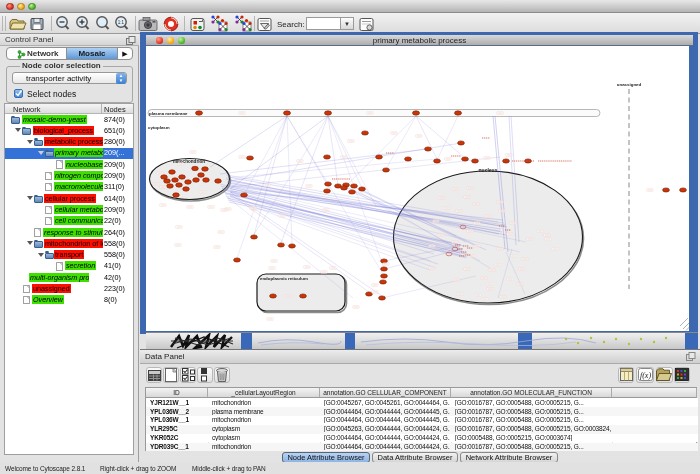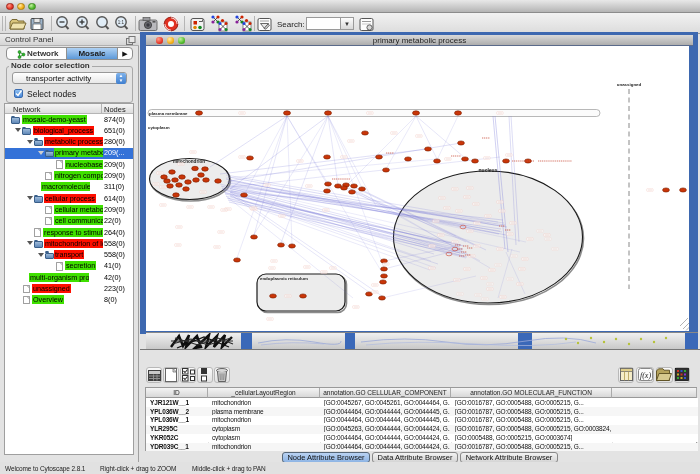--- a/index.html
+++ b/index.html
@@ -21,35 +21,35 @@
 #searcharr{left:340px;top:4px;width:14px;height:13px;background:linear-gradient(#fdfdfd,#d8d8d8);border:1px solid #9a9a9a;font-size:6px;color:#333;text-align:center;line-height:13px;}
 
 #leftpanel{left:0;top:34px;width:139px;height:428px;background:#e3e3e3;border-right:1px solid #9f9f9f;}
 #cphead{left:0;top:0;width:139px;height:12px;background:linear-gradient(#ececec,#d5d5d5);border-bottom:1px solid #b0b0b0;}
 #cphead span{left:5px;top:1px;font-size:8px;color:#333;}
 #tabbar{left:6px;top:13px;width:127px;height:13px;background:#fdfdfd;border:1px solid #8f8f8f;border-radius:4px;}
 #tab-net{left:0;top:0;width:59px;height:11px;font-size:8px;font-weight:bold;color:#333;line-height:11px;}
 #tab-mosaic{left:59px;top:0;width:52px;height:11px;background:linear-gradient(#aed1f4,#5d99d8);border-left:1px solid #8f8f8f;border-right:1px solid #8f8f8f;font-size:8px;font-weight:bold;color:#1a1a1a;text-align:center;line-height:11px;}
 #tab-arr{left:111px;top:0;width:14px;height:11px;font-size:7px;color:#111;text-align:center;line-height:11px;}
 #groupbox{left:6px;top:32px;width:127px;height:37px;border:1px solid #a8a8a8;border-radius:3px;}
-#grouplbl{left:9px;top:27px;font-size:8px;font-weight:bold;color:#333;background:#e3e3e3;padding:0 2px;}
+#grouplbl{left:20px;top:27px;font-size:8px;font-weight:bold;color:#333;background:#e3e3e3;padding:0 2px;}
 #combo{left:12px;top:38px;width:115px;height:12px;background:linear-gradient(#ffffff,#e8e8e8);border:1px solid #999;border-radius:3px;font-size:8px;color:#111;line-height:11px;padding-left:13px;}
 #combobtn{left:116px;top:38.5px;width:10px;height:11px;background:linear-gradient(#7fb3ec,#3f7fd0);border-radius:2px;color:#fff;font-size:4.5px;text-align:center;line-height:5px;}
 #checkbox{left:14px;top:55px;width:9px;height:9px;background:linear-gradient(#8fc0f2,#4a88d8);border:1px solid #3a6cb0;border-radius:2px;}
 #checklbl{left:27px;top:55px;font-size:8.5px;color:#111;}
 
 #tree{left:4px;top:69px;width:130px;height:352px;background:#fff;border:1px solid #9f9f9f;}
 #treehead{left:0;top:0;width:128px;height:10px;background:linear-gradient(#f5f5f5,#dddddd);border-bottom:1px solid #b5b5b5;}
 #treehead .th1{left:8px;top:0.5px;font-size:7.5px;color:#222;}
 #treehead .th2{left:99px;top:0.5px;font-size:7.5px;color:#222;}
 #treehead .thdiv{left:96px;top:0;width:1px;height:10px;background:#b5b5b5;}
 .trow{left:0;width:128px;height:11.3px;font-size:7.2px;color:#000;}
 .trow .lbl{top:0.5px;padding:0 1px;white-space:nowrap;overflow:hidden;}
 .trow .cnt{left:99px;top:0.5px;}
-.gr{background:#3fe000;}
+.gr{background:#3fe000;font-style:italic;}
 .rd{background:#ff0e00;}
 .selrow{background:#3472d8;}
 .arrow{width:0;height:0;border-left:3.2px solid transparent;border-right:3.2px solid transparent;border-top:4.2px solid #595959;top:3.2px;}
 .fold{top:3px;width:9px;height:6.5px;background:linear-gradient(#9db9d8,#5f88b8);border:0.5px solid #3a5f8a;border-radius:1px;}
 .foldtab{top:1.8px;width:4px;height:2px;background:#7ba0c8;border:0.5px solid #3a5f8a;border-radius:1px 1px 0 0;}
 .file{top:1.2px;width:6.5px;height:8.5px;background:linear-gradient(225deg,#c9c9c9 0 2px,#fff 2px);border:0.7px solid #a0a0a0;border-radius:0.5px;}
 
 #canvaswin{left:140px;top:32px;width:558px;height:302px;background:#3d68b0;}
 #cwtitle{left:6px;top:3px;width:547px;height:11px;background:linear-gradient(#d9d9d9,#adadad);border-bottom:1px solid #5a6a8a;}
 .ctl{top:2px;width:6.5px;height:6.5px;border-radius:50%;}
@@ -257,21 +257,21 @@
           <span class="lbl gr" style="left:60px;max-width:38px;">nucleobase-</span>
           <span class="cnt">209(0)</span>
         </div>
 <div class="trow" style="top:66.5px;">
           <span class="file" style="left:40px;"></span>
           <span class="lbl gr" style="left:49px;max-width:49px;">nitrogen compo</span>
           <span class="cnt">209(0)</span>
         </div>
 <div class="trow" style="top:77.8px;">
           <span class="file" style="left:40px;"></span>
-          <span class="lbl gr" style="left:36px;max-width:49px;">macromolecule</span>
+          <span class="lbl gr" style="left:49px;max-width:49px;">macromolecule</span>
           <span class="cnt">311(0)</span>
         </div>
 <div class="trow" style="top:89.1px;">
           <span class="arrow" style="left:22px;border-top-color:#555"></span>
           <span class="fold" style="left:29px;"></span>
           <span class="foldtab" style="left:29px;"></span>
           <span class="lbl rd" style="left:39px;max-width:59px;">cellular process</span>
           <span class="cnt">614(0)</span>
         </div>
 <div class="trow" style="top:100.4px;">
@@ -892,20 +892,27 @@
           <circle cx="470" cy="6" r="1.2"></circle>
           <circle cx="483" cy="11" r="1.2"></circle>
           <circle cx="495" cy="6" r="1.2"></circle>
           <circle cx="508" cy="9" r="1.2"></circle>
           <circle cx="520" cy="5" r="1.2"></circle>
 </g>
 </svg>
 </div>
 
   <div id="datapanel">
+    <div id="dphead">
+        <span>Data Panel</span>
+        <svg style="left:546px;top:2px" width="10" height="9">
+          <rect x="0.5" y="2.5" width="6" height="6" fill="none" stroke="#888" stroke-width="1"></rect>
+          <rect x="3" y="0.5" width="6" height="6" fill="#e8e8e8" stroke="#888" stroke-width="1"></rect>
+        </svg>
+      </div>
     <div id="dptools">
 <div style="left:6px;top:3px;width:16px;height:16px;border:1px solid #b8b8b8;border-radius:3px;background:linear-gradient(#fafafa,#e2e2e2);"></div>
 <div style="left:23px;top:3px;width:16px;height:16px;border:1px solid #b8b8b8;border-radius:3px;background:linear-gradient(#fafafa,#e2e2e2);"></div>
 <div style="left:40px;top:3px;width:16px;height:16px;border:1px solid #b8b8b8;border-radius:3px;background:linear-gradient(#fafafa,#e2e2e2);"></div>
 <div style="left:57px;top:3px;width:16px;height:16px;border:1px solid #b8b8b8;border-radius:3px;background:linear-gradient(#fafafa,#e2e2e2);"></div>
 <div style="left:74px;top:3px;width:16px;height:16px;border:1px solid #b8b8b8;border-radius:3px;background:linear-gradient(#fafafa,#e2e2e2);"></div>
 <div style="left:478px;top:3px;width:16px;height:16px;border:1px solid #b8b8b8;border-radius:3px;background:linear-gradient(#fafafa,#e2e2e2);"></div>
 <div style="left:496px;top:3px;width:18px;height:16px;border:1px solid #b8b8b8;border-radius:3px;background:linear-gradient(#fafafa,#e2e2e2);"></div>
 <div style="left:516px;top:3px;width:17px;height:16px;border:1px solid #b8b8b8;border-radius:3px;background:linear-gradient(#fafafa,#e2e2e2);"></div>
 <div style="left:534px;top:3px;width:16px;height:16px;border:1px solid #b8b8b8;border-radius:3px;background:linear-gradient(#fafafa,#e2e2e2);"></div>

